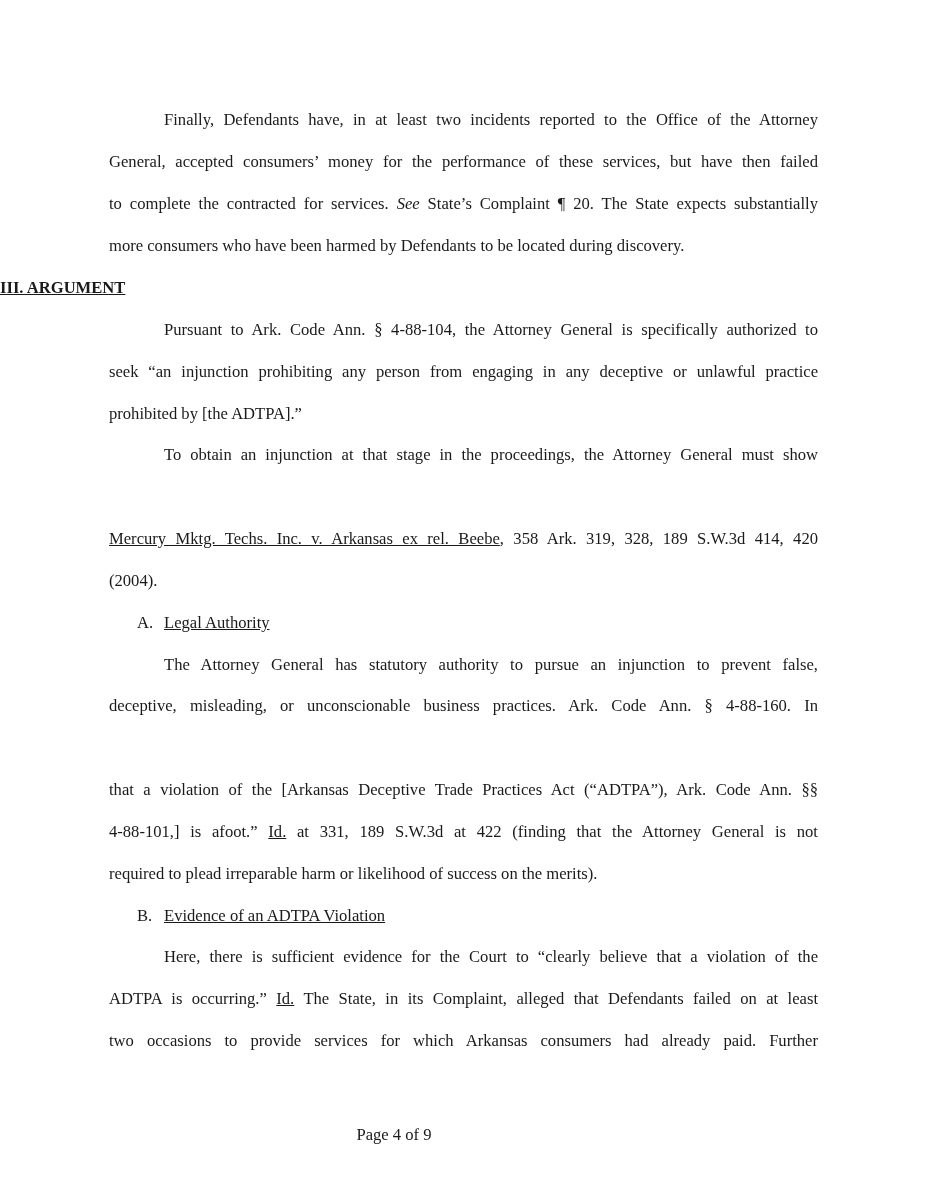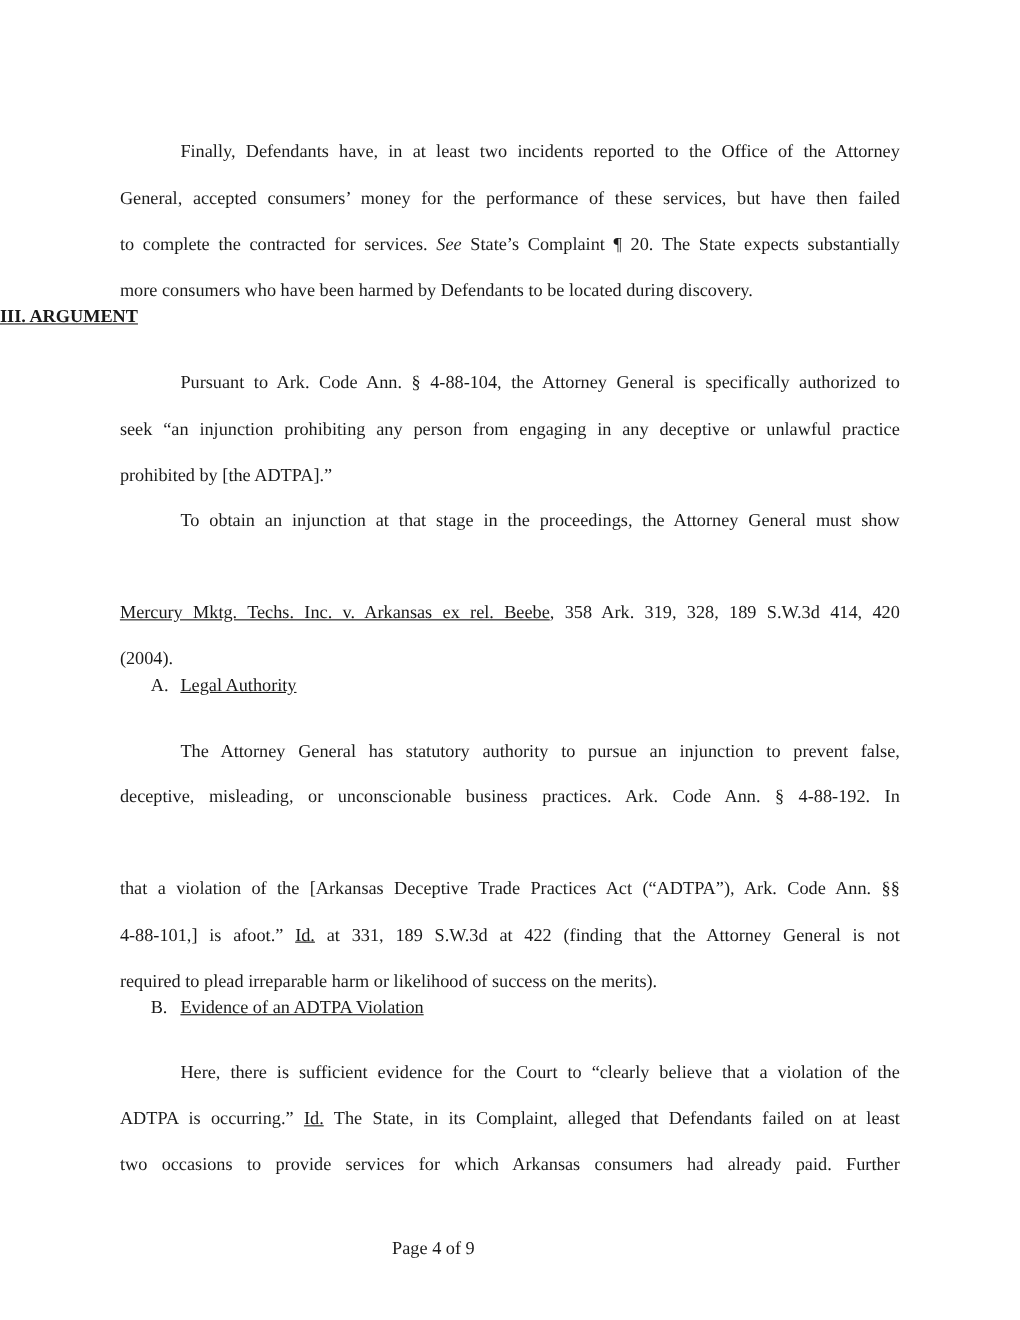--- a/index.html
+++ b/index.html
@@ -1,20 +1,20 @@
 <!DOCTYPE html>
 <html><head>
   <meta charset="utf-8">
   <style>
     html, body { margin: 0; padding: 0; background: #ffffff; }
     body { width: 927px; height: 1200px; position: relative; overflow: hidden;
       font-family: "Liberation Serif", "DejaVu Serif", serif; color: #1a1a1a; font-size: 16.6px; }
     .page { position: absolute; left: 0; top: 0; width: 927px; height: 1200px; }
     .line { position: absolute; left: 109px; width: 709px; height: 22px; line-height: 22px;
-      white-space: nowrap; text-align: justify; text-align-last: justify; margin-top: 18px; }
+      white-space: nowrap; text-align: justify; text-align-last: justify; }
     .line.last { text-align-last: left; }
     .line.indent { left: 164px; width: 654px; }
     .heading { position: absolute; left: 0; width: 750px; text-align: left; font-weight: bold;
       height: 22px; line-height: 22px; }
     .heading span { text-decoration: underline; }
     .sub { position: absolute; left: 137px; height: 22px; line-height: 22px; white-space: nowrap; }
     .sub .lbl { display: inline-block; width: 27px; }
     u { text-decoration: underline; }
     i { font-style: italic; }
     .footer { position: absolute; left: 0; width: 788px; top: 1124px; text-align: center; height: 22px; line-height: 22px; }
@@ -35,21 +35,21 @@
   <div class="line" style="top:361px">seek “an injunction prohibiting any person from engaging in any deceptive or unlawful practice</div>
   <div class="line last" style="top:403px">prohibited by [the ADTPA].”</div>
 
   <div class="line indent" style="top:444px">To obtain an injunction at that stage in the proceedings, the Attorney General must show</div>
   <div class="line" style="top:528px"><u>Mercury Mktg. Techs. Inc. v. Arkansas ex rel. Beebe</u><span>, 358 Ark. 319, 328, 189 S.W.3d 414, 420</span></div>
   <div class="line last" style="top:570px">(2004).</div>
 
   <div class="sub" style="top:612px"><span class="lbl">A.</span><u>Legal Authority</u></div>
 
   <div class="line indent" style="top:654px">The Attorney General has statutory authority to pursue an injunction to prevent false,</div>
-  <div class="line" style="top:695px">deceptive, misleading, or unconscionable business practices. Ark. Code Ann. § 4-88-192. In</div>
+  <div class="line" style="top:695px">deceptive, misleading, or unconscionable business practices. Ark. Code Ann. § 4-88-160. In</div>
   <div class="line" style="top:779px">that a violation of the [Arkansas Deceptive Trade Practices Act (“ADTPA”), Ark. Code Ann. §§</div>
   <div class="line" style="top:821px"><span>4-88-101,] is afoot.” </span><u>Id.</u><span> at 331, 189 S.W.3d at 422 (finding that the Attorney General is not</span></div>
   <div class="line last" style="top:863px">required to plead irreparable harm or likelihood of success on the merits).</div>
 
   <div class="sub" style="top:905px"><span class="lbl">B.</span><u>Evidence of an ADTPA Violation</u></div>
 
   <div class="line indent" style="top:946px">Here, there is sufficient evidence for the Court to “clearly believe that a violation of the</div>
   <div class="line" style="top:988px"><span>ADTPA is occurring.” </span><u>Id.</u><span> The State, in its Complaint, alleged that Defendants failed on at least</span></div>
   <div class="line" style="top:1030px">two occasions to provide services for which Arkansas consumers had already paid. Further</div>
 

